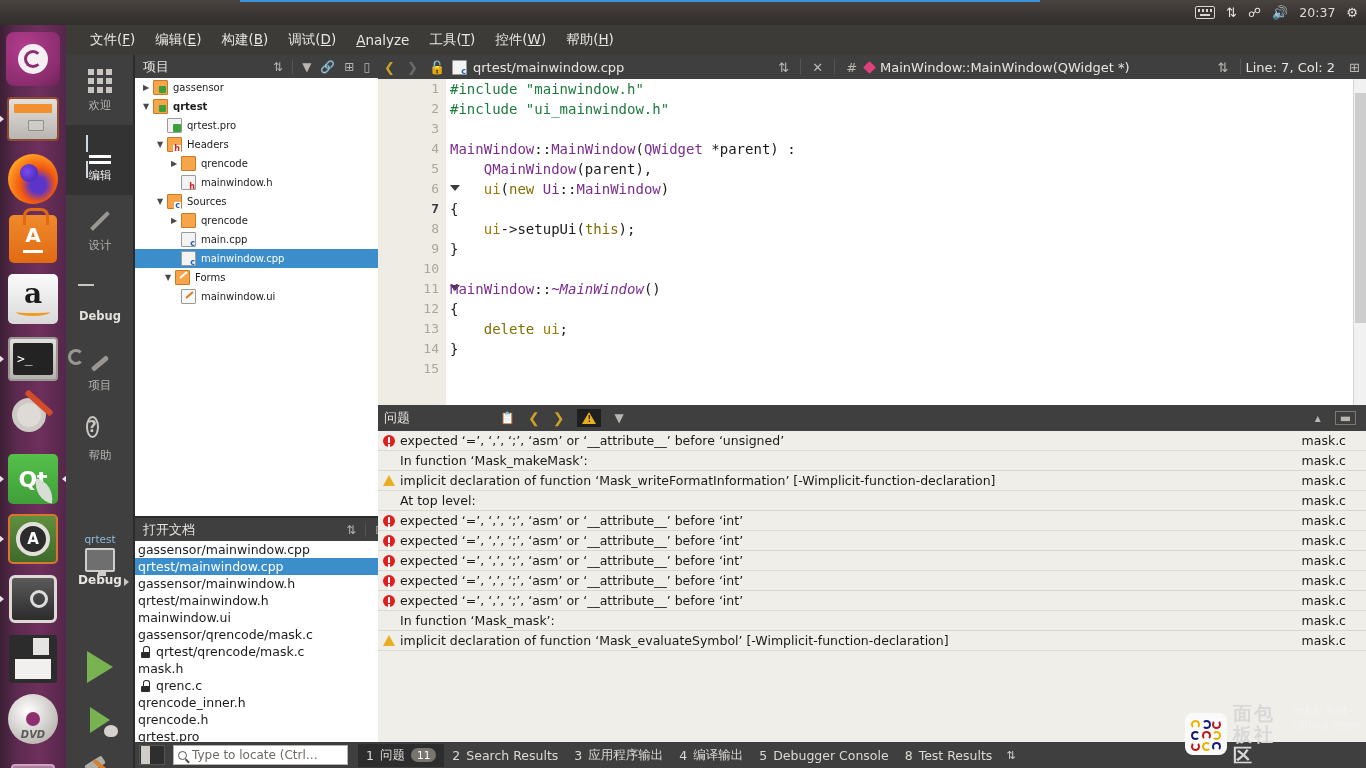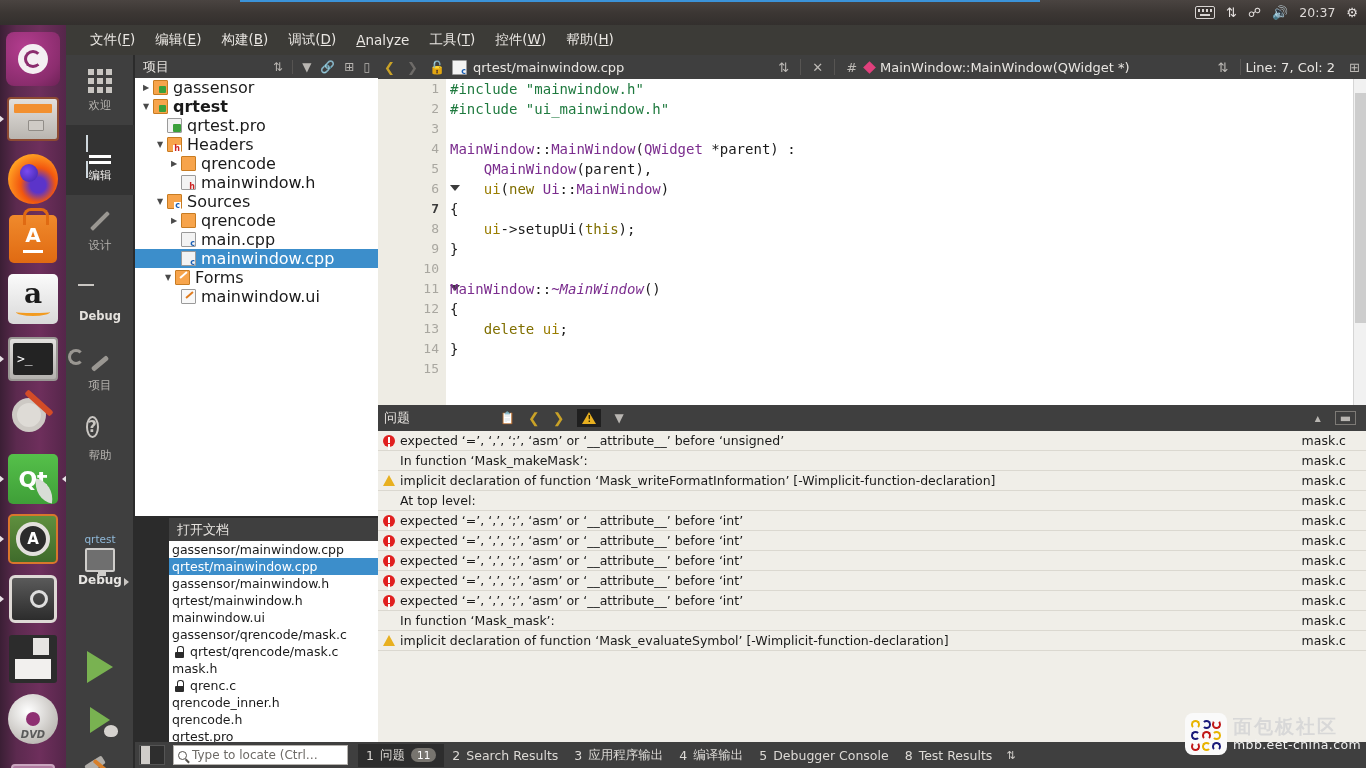--- a/index.html
+++ b/index.html
@@ -140,21 +140,21 @@
   .hammer .hs{position:absolute;left:8px;top:11px;width:24px;height:4px;background:#d77f2a;transform:rotate(40deg);border-radius:2px;}
 
   
   #projpanel { position:absolute; left:135px; top:55px; width:243px; height:461px; background:#3f3f3f; }
   .panel-hdr { height:23px; background:#3f3f3f; display:flex; align-items:center; padding:0 4px; }
   .panel-hdr .ptitle { color:#e6e3df; font-size:13px; margin-left:4px; }
   .hdr-tools { margin-left:auto; display:flex; align-items:center; gap:9px; padding-right:4px; }
   .ht { color:#b9b6b2; font-size:12px; line-height:1; }
   .sep { width:1px; height:14px; background:#565452; }
   #tree { position:absolute; left:0; top:23px; width:280px; height:438px; background:#fff; overflow:hidden;
-          font-size:16px; color:#1a1a1a; }
+          font-size:10px; color:#1a1a1a; }
   .trow { height:19px; display:flex; align-items:center; white-space:nowrap; padding-left:4px; }
   .trow.sel { background:#3c8ecb; color:#fff; }
   .tarrow { width:14px; text-align:center; color:#4a4a4a; font-size:8px; }
   .tarrow.open:after { content:"\25BC"; }
   .tarrow.closed:after { content:"\25B6"; }
   .ficon { width:15px; height:15px; margin-right:5px; border-radius:1px; flex:0 0 auto; position:relative; }
   .ic-proj { background:#f7a44b; border:1px solid #c87c22; }
   .ic-proj:after { content:""; position:absolute; right:1px; bottom:1px; width:7px;height:7px;background:#3aa03a;border-radius:1px;}
   .ic-pro { background:#f3f3f3; border:1px solid #9a9a9a; }
   .ic-pro:after { content:""; position:absolute; right:0px; bottom:0px; width:8px;height:8px;background:#3aa03a;border-radius:1px;}
@@ -167,21 +167,21 @@
   .ic-cpp { background:#f3f3f3; border:1px solid #9a9a9a; }
   .ic-cpp:after { content:"c"; position:absolute; right:0px; bottom:-2px; font-size:8px; color:#1a5fb4; font-weight:bold; line-height:9px;}
   .ic-folder { background:#f7a44b; border:1px solid #c87c22; }
   .ic-forms { background:#f7a44b; border:1px solid #c87c22; }
   .ic-forms:after{content:"";position:absolute;left:3px;top:3px;width:9px;height:2px;background:#fff;transform:rotate(-40deg);}
   .ic-ui { background:#f8f8f8; border:1px solid #9a9a9a; }
   .ic-ui:after{content:"";position:absolute;left:3px;top:4px;width:9px;height:2px;background:#e07b1e;transform:rotate(-40deg);}
   .tlabel.bold { font-weight: bold; }
 
   
-  #docpanel { position:absolute; left:135px; top:518px; width:274px; height:224px; background:#3f3f3f;margin-left:34px; }
+  #docpanel { position:absolute; left:135px; top:518px; width:274px; height:224px; background:#3f3f3f; }
   #doclist { position:absolute; left:0; top:23px; width:243px; height:201px; background:#fff; overflow:hidden; font-size:12.5px;}
   .drow { height:17px; display:flex; align-items:center; padding-left:3px; white-space:nowrap; color:#1a1a1a;}
   .drow.sel { background:#3c8ecb; color:#fff; }
   .lockico { width:11px;height:12px;margin:0 5px 0 2px;position:relative;flex:0 0 auto;}
   .lockico:before{content:"";position:absolute;left:1px;bottom:0;width:9px;height:6px;background:#2b2b2b;border-radius:1px;}
   .lockico:after{content:"";position:absolute;left:3px;top:0px;width:5px;height:6px;border:1.6px solid #2b2b2b;border-bottom:none;border-radius:3px 3px 0 0;}
   #docscroll { position:absolute; right:0; top:23px; width:14px; height:201px; background:#efefef; border-left:1px solid #c9c9c9;}
   .sc-up, .sc-dn { width:14px;height:14px;background:#dcdcdc;border:1px solid #b4b4b4;display:flex;align-items:center;justify-content:center;font-size:7px;color:#444;}
   .sc-dn { position:absolute; bottom:0; }
   .sc-thumb { position:absolute; top:15px; width:12px; height:120px; background:#cfcfcf; border:1px solid #b4b4b4; margin:0 1px;}
@@ -243,21 +243,21 @@
   .mag:after{content:"";position:absolute;right:-4px;bottom:-3px;width:5px;height:1.6px;background:#55524e;transform:rotate(45deg);}
   .sbtab { color:#dddad6; font-size:12.5px; padding:3px 8px; display:flex; align-items:center; gap:6px; white-space:nowrap;}
   .sbtab.active { background:#2d2d2d; color:#dddad6; }
   .sbnum { color:#dddad6; }
   .badge { background:#78756f; color:#fff; border-radius:8px; font-size:10.5px; padding:1px 6px; }
   #sb-more { margin-left:6px; color:#cfccc8; font-size:11px; }
 
   
   #watermark { position:absolute; left:1185px; top:708px; width:181px; height:52px; display:flex; align-items:center; gap:6px; }
   #wm-logo { width:42px; height:42px; background:#fafafa; border-radius:8px; position:relative; flex:0 0 auto;}
-  #wm-text { display:flex; flex-direction:column;justify-content:flex-end; }
+  #wm-text { display:flex; flex-direction:row;justify-content:flex-end; }
   #wm-cn { font-size:19px; font-weight:bold; color:#d8d8d8; letter-spacing:2px; line-height:21px; }
   #wm-en { font-size:12.5px; color:#f2f2f2; letter-spacing:0.4px; }
   .wmdot { position:absolute; width:9px;height:9px;border-radius:50%;border:2.5px solid #000; }
 </style>
 </head>
 <body>
 
 <div id="screen">
 
   <div id="top-panel">

